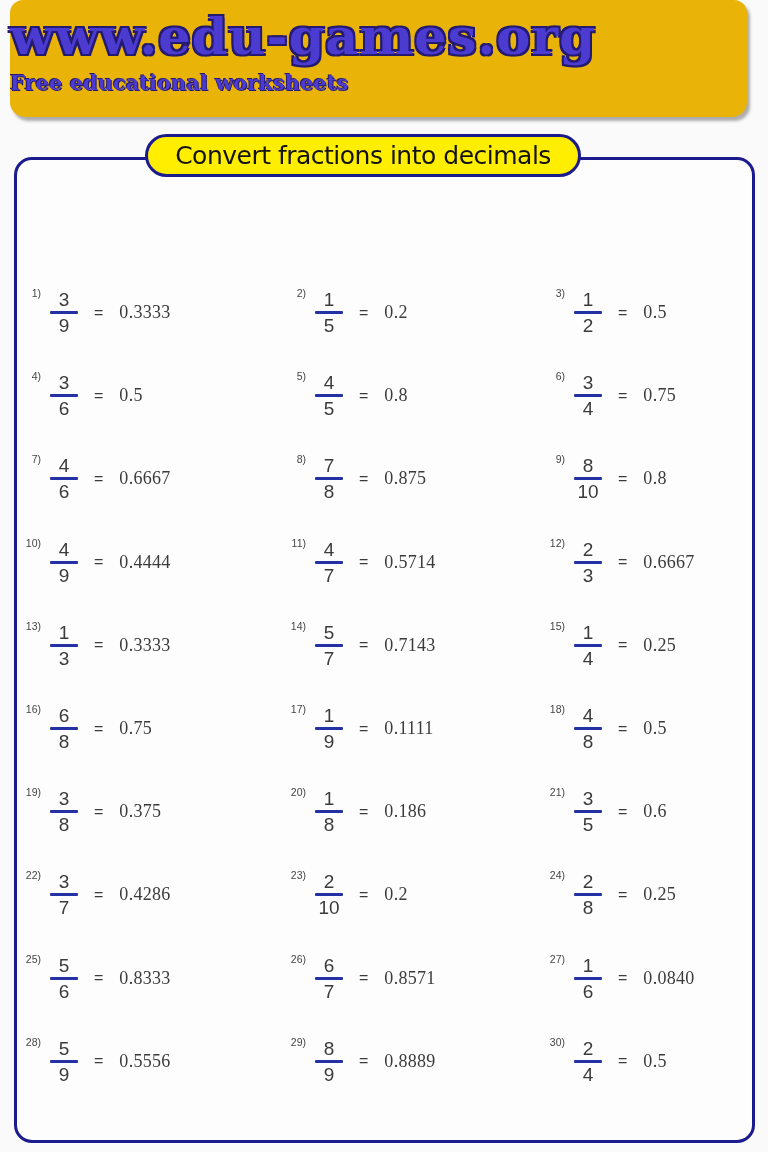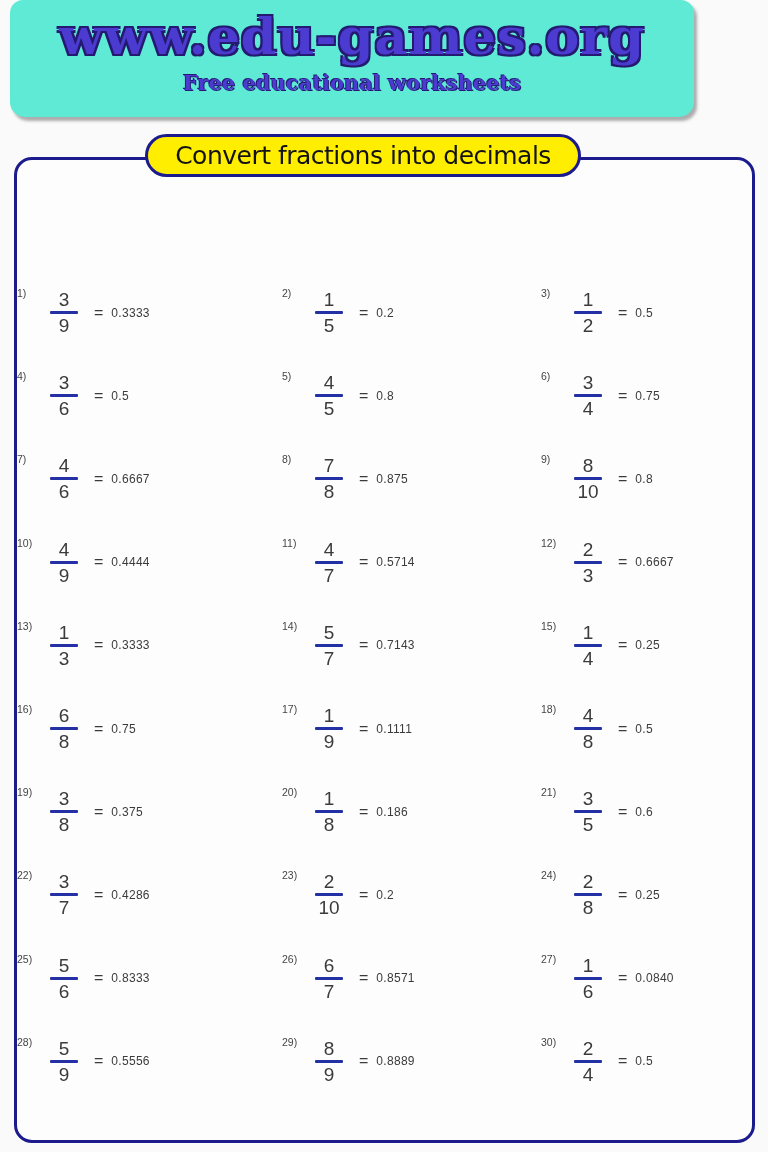--- a/index.html
+++ b/index.html
@@ -7,25 +7,24 @@
     width:768px;height:1152px;
     background:#fafafa;
     font-family:"Liberation Sans",sans-serif;
     position:relative;
     overflow:hidden;
   }
 
   
   .banner{
     position:absolute;left:10px;top:0;
-    width:684px;height:117px;
-    background:#5eead4;
+    width:737px;height:117px;
+    background:#eab308;
     border-radius:13px 13px 15px 15px;
     box-shadow:3px 4px 3px rgba(110,110,110,.55);
-    text-align:center;
   }
   .site-title{
     margin-top:5px;
     font-family:"DejaVu Serif",serif;
     font-weight:bold;
     font-size:51px;
     line-height:62px;
     letter-spacing:1px;
     color:#4b3bd1;
     text-shadow:-2px -2px 0 #241a70, 2px -2px 0 #241a70,
@@ -41,20 +40,21 @@
     text-shadow:-1px -1px 0 #241a70, 1px 1px 0 #241a70;
   }
 
   
   .sheet{
     position:absolute;left:14px;top:157px;
     width:735px;height:980px;
     background:#fdfdfd;
     border:3px solid #1b1b8e;
     border-radius:18px;
+    text-align:right;
   }
   .sheet-title{
     position:absolute;left:128px;top:-26px;
     width:430px;height:37px;
     background:#ffee00;
     border:3px solid #1b1b8e;
     border-radius:22px;
     display:flex;align-items:center;justify-content:center;
     white-space:nowrap;
     font-family:"DejaVu Sans",sans-serif;
@@ -82,21 +82,21 @@
     font-size:10.5px;
     color:#454545;
   }
   .frac{
     display:flex;flex-direction:column;align-items:center;
     width:30px;margin-left:8px;
   }
   .numer,.denom{font-size:19px;line-height:21px;}
   .fbar{width:28px;height:3px;background:#2431a4;margin:1px 0;border-radius:1px;}
   .eq{margin-left:15px;font-size:16px;}
-  .ans{margin-left:8px;font-size:12px;letter-spacing:0.3px;}
+  .ans{margin-left:16px;font-size:18px;letter-spacing:0.3px;font-family:Liberation Serif, serif;}
 </style>
 </head>
 <body>
 
 <div class="page">
 
   <header class="banner">
     <div class="site-title">www.edu-games.org</div>
     <div class="tagline">Free educational worksheets</div>
   </header>

